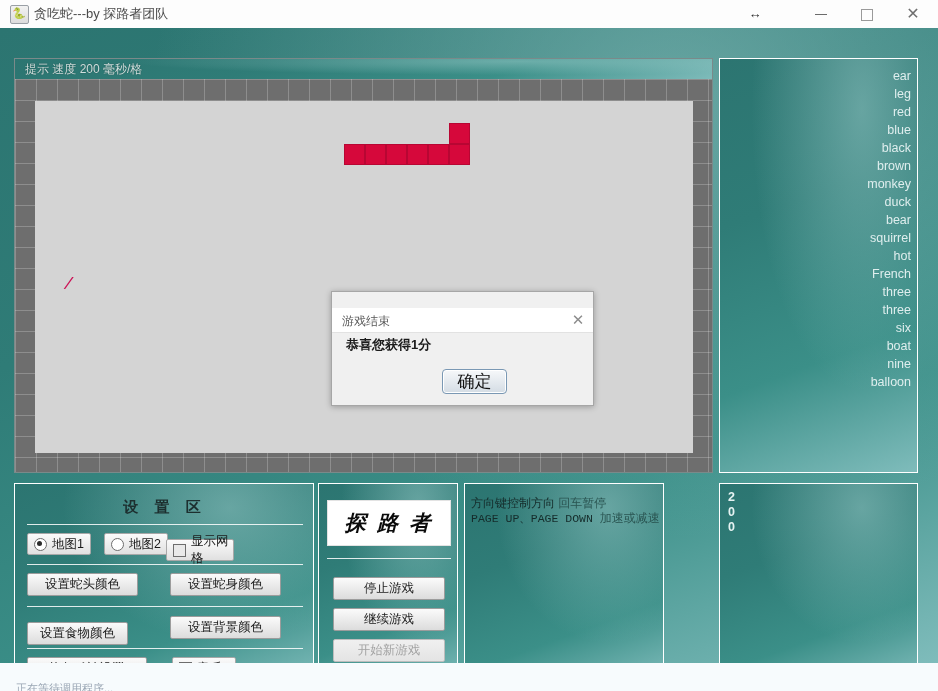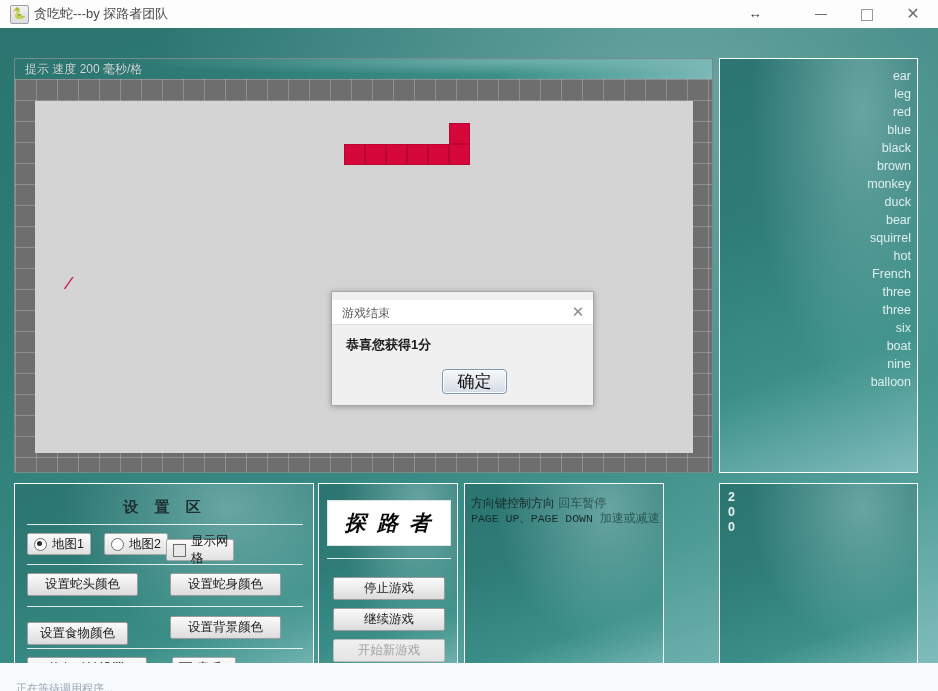--- a/index.html
+++ b/index.html
@@ -157,21 +157,21 @@
   .bs-text{position:absolute;left:16px;top:18px;font-size:11px;color:#9aa6b4;white-space:nowrap;}
 
   
   .overlay{position:absolute;left:0;top:0;width:938px;height:691px;}
   .dialog{
     position:absolute;left:331px;top:291px;width:263px;height:115px;
     background:#f0f0f0;border:1px solid #a6a6a6;box-sizing:border-box;
     box-shadow:0 1px 6px rgba(0,0,0,.28);
   }
   .dlg-title{
-    position:absolute;left:0;top:8px;width:261px;height:25px;background:#ffffff;
+    position:absolute;left:0;top:16px;width:261px;height:25px;background:#ffffff;
     border-bottom:1px solid #e2e2e2;box-sizing:border-box;
   }
   .dlg-title span{position:absolute;left:10px;top:5px;font-size:12px;color:#5a5a5a;}
   .dlg-close{
     position:absolute;right:4px;top:2px;width:22px;height:20px;
     text-align:center;line-height:20px;font-size:15px;color:#8c8c8c;
   }
   .dlg-msg{position:absolute;left:14px;top:44px;font-size:13px;color:#1b1b1b;font-weight:bold;}
   .dlg-ok{
     position:absolute;left:110px;top:77px;width:65px;height:25px;

